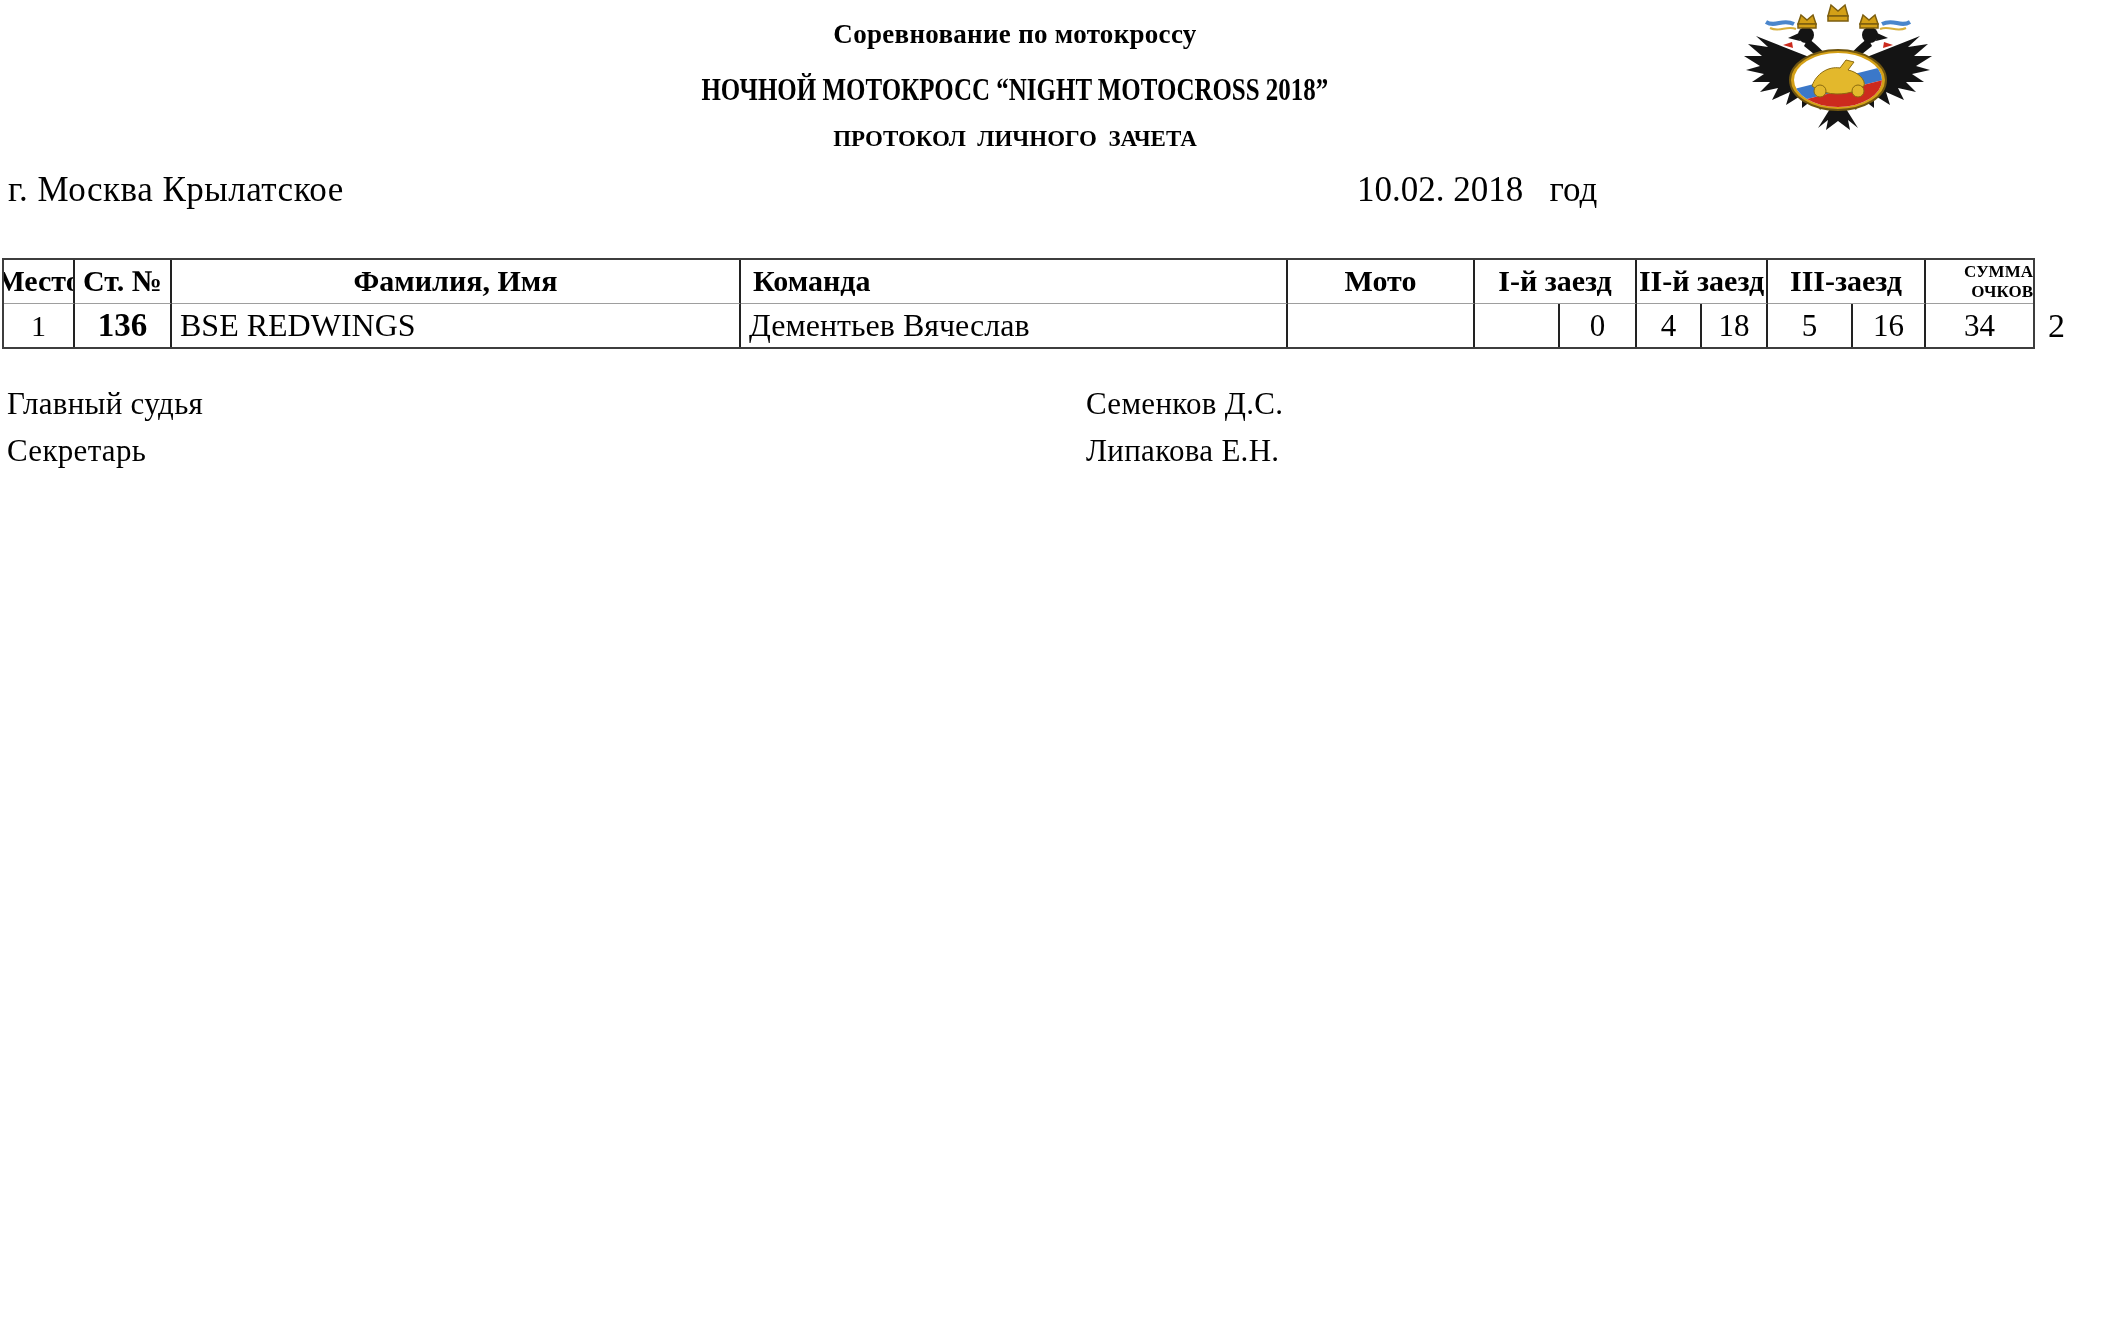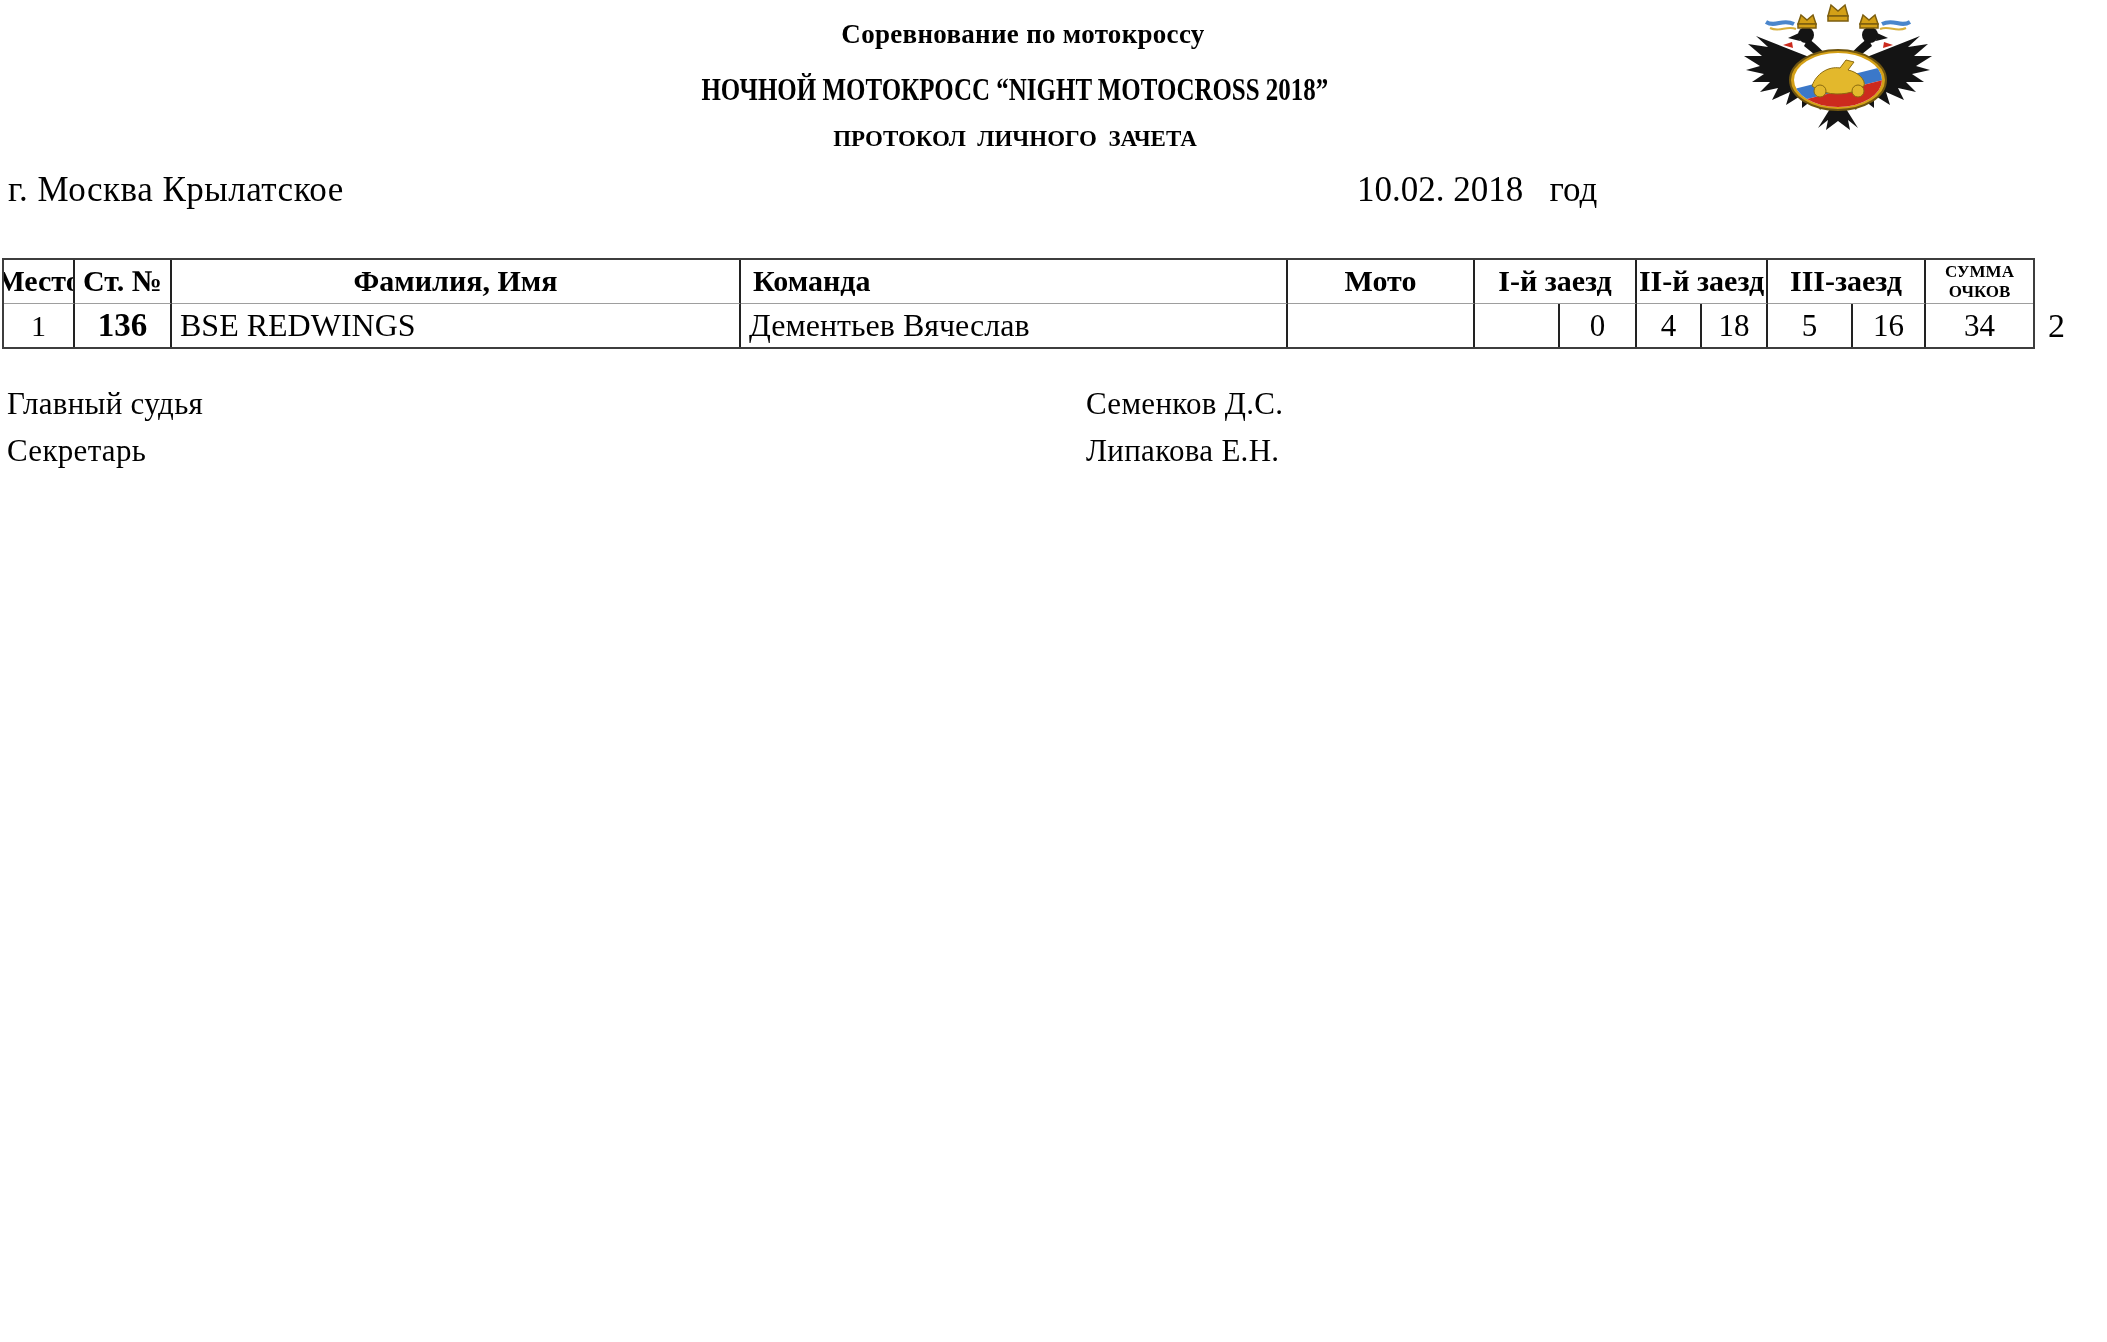--- a/index.html
+++ b/index.html
@@ -2,40 +2,40 @@
 <html><head>
 <meta charset="utf-8">
 <style>
   html,body{margin:0;padding:0;background:#888;}
   .page{
     position:relative;width:2107px;height:1342px;background:#ffffff;
     font-family:"Liberation Serif","DejaVu Serif",serif;color:#000;overflow:hidden;
   }
   .abs{position:absolute;}
   .center-line{left:0;width:2030px;text-align:center;white-space:pre;}
-  .t1{top:19px;font-size:27px;font-weight:bold;letter-spacing:.3px;padding-left:8px;}
+  .t1{top:19px;font-size:27px;font-weight:bold;letter-spacing:.3px;}
   .t2{top:71px;font-size:32px;font-weight:bold;}
   .t2 .squeeze{display:inline-block;transform:scaleX(.78);transform-origin:center;}
   .t3{top:126px;font-size:23px;font-weight:bold;white-space:pre;}
   .emblem{position:absolute;left:1742px;top:2px;width:192px;height:128px;}
   .location{left:8px;top:170px;font-size:35px;letter-spacing:.5px;}
   .dateline{left:1357px;top:170px;font-size:35px;white-space:pre;text-align:center;}
   .class-title{top:219px;font-size:33px;font-weight:bold;font-style:italic;letter-spacing:1.2px;}
   .protocol-table{
     position:absolute;left:2px;top:258px;
     display:grid;
     grid-template-columns:71px 97px 569px 547px 187px 85px 77px 65px 66px 85px 73px 107px;
     grid-template-rows:44px 43px;
     border:2px solid #3d3d3d;
     background:#fff;
   }
   .th,.td{display:flex;align-items:center;justify-content:center;box-sizing:border-box;overflow:hidden;}
   .th{font-weight:bold;font-size:30px;border-right:2px solid #222;border-bottom:1px solid #9e9e9e;line-height:1.02;}
   .th.span2{grid-column:span 2;}
-  .th.sum{font-size:17px;text-align:center;line-height:20px;border-right:none;white-space:normal;width:107px;}
+  .th.sum{font-size:17px;text-align:right;line-height:20px;border-right:none;white-space:normal;width:107px;}
   .th.left{justify-content:flex-start;padding-left:12px;}
   .td{font-size:31px;border-right:2px solid #222;}
   .td.left{justify-content:flex-start;padding-left:8px;font-size:32px;}
   .td.bold{font-weight:bold;font-size:33px;}
   .td.place{font-size:30px;}
   .td.last{border-right:none;}
   .page-note{left:2048px;top:306px;font-size:34px;line-height:40px;}
   .sig{font-size:31px;letter-spacing:.3px;}
   .sig.l1{top:386px;}
   .sig.l2{top:433px;}

